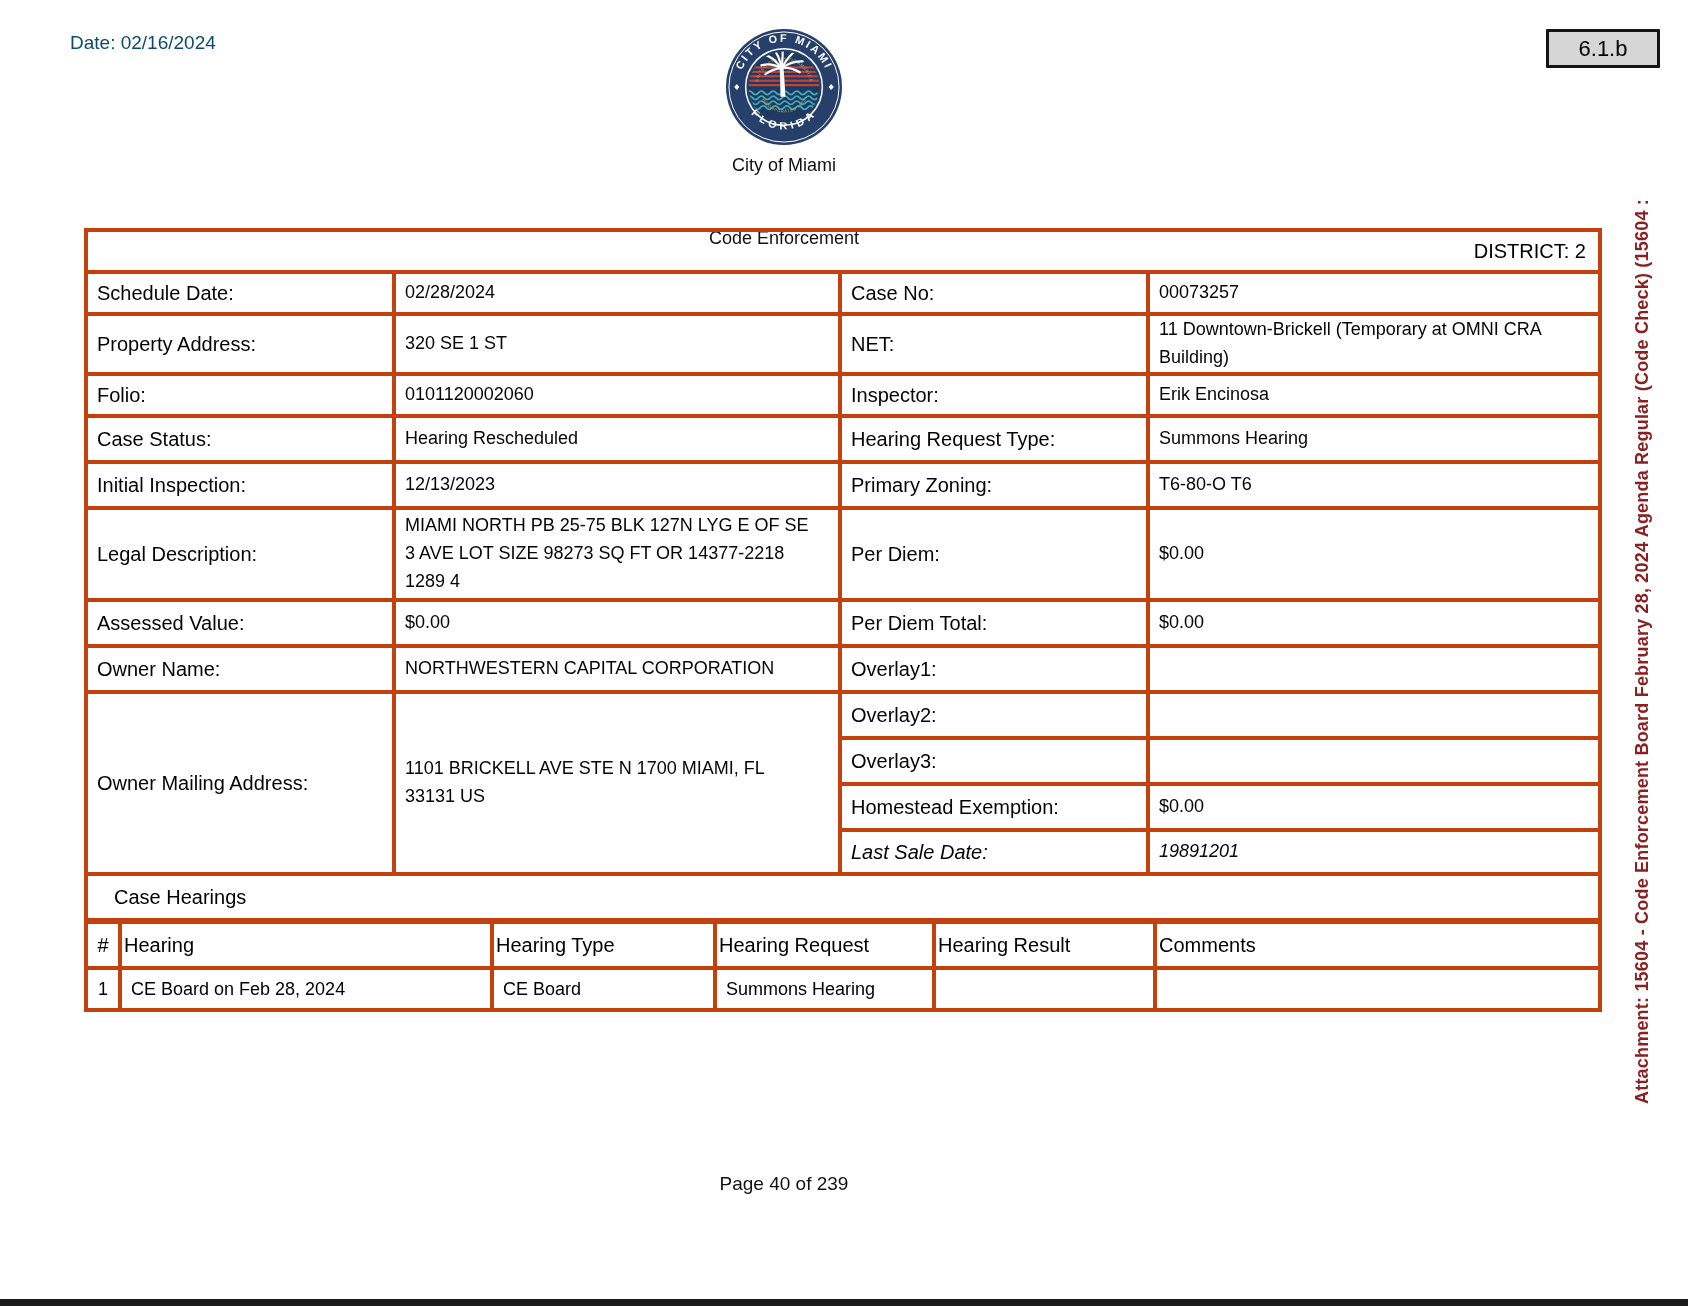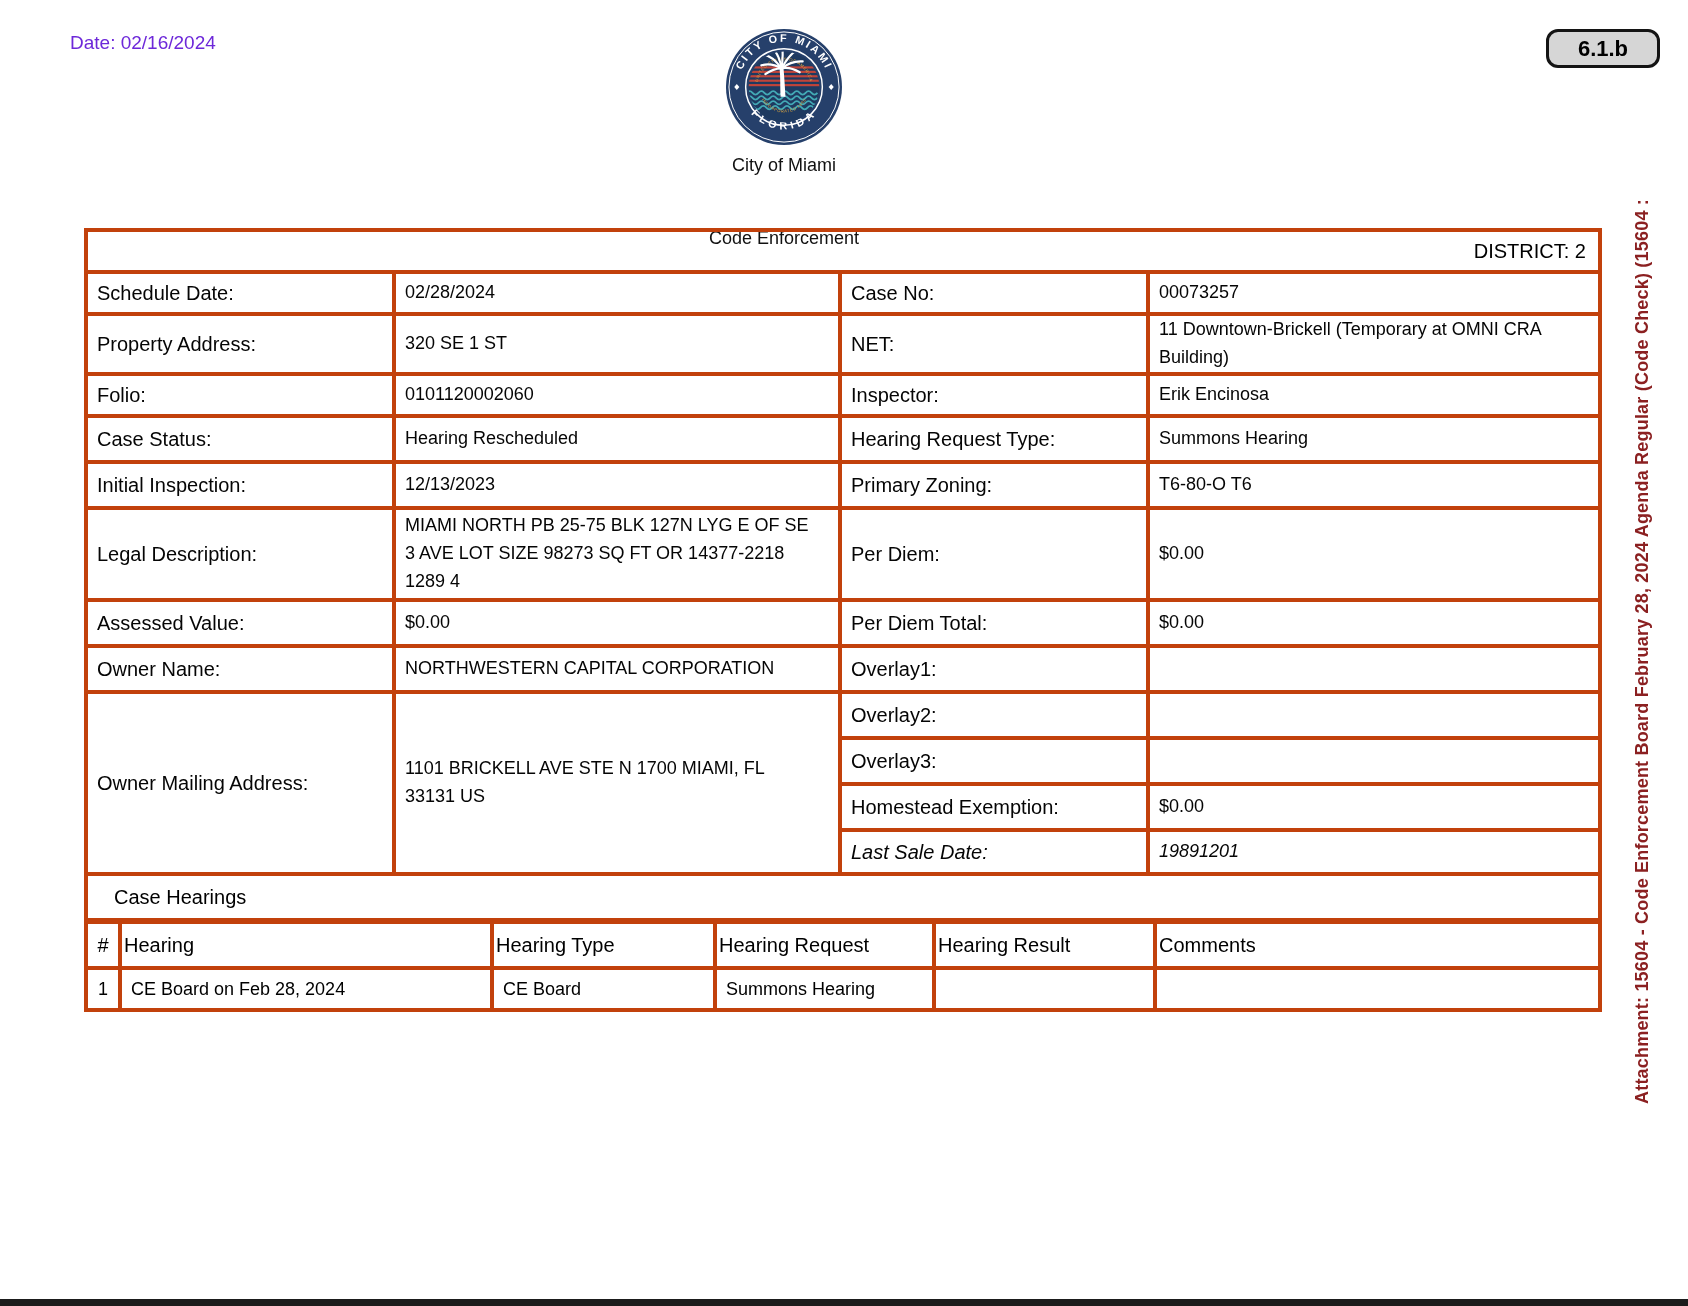--- a/index.html
+++ b/index.html
@@ -6,30 +6,30 @@
   body { background: #ffffff; font-family: "Liberation Sans", sans-serif; color: #000; }
   .page {
     position: relative;
     width: 1688px;
     height: 1306px;
     background: #ffffff;
     overflow: hidden;
   }
   .doc-date {
     position: absolute; left: 70px; top: 32px;
-    font-size: 19px; color: #6d28d9;
+    font-size: 19px; color: #0c4a6e;
   }
   .item-badge {
     position: absolute; left: 1546px; top: 29px;
     width: 114px; height: 39px;
     background: #d6d6d6;
     border: 3px solid #141414;
-    border-radius: 12px;
+    border-radius: 1px;
     display: flex; align-items: center; justify-content: center;
-    font-size: 22px; font-weight: bold; color: #000;
+    font-size: 22px; font-weight: normal; color: #000;
   }
   .seal-wrap { position: absolute; left: 725px; top: 28px; width: 118px; height: 118px; }
   .org-line1 { position: absolute; left: 584px; top: 155px; width: 400px; text-align: center; font-size: 18px; color: #111; }
   .org-line2 { position: absolute; left: 584px; top: 180px; width: 400px; text-align: center; font-size: 18px; color: #111; margin-top: 48px; }
 
   .tables-wrap { position: absolute; left: 84px; top: 228px; width: 1514px; }
   table { border-collapse: collapse; table-layout: fixed; width: 1514px; }
   td, th { border: 4px solid #c2410c; vertical-align: middle; overflow: hidden; }
   .lab { font-size: 20px; padding-left: 9px; color: #050505; }
   .val { font-size: 18px; padding-left: 9px; color: #050505; white-space: pre-line; line-height: 1.55; border-radius: 19px; }
@@ -237,18 +237,19 @@
         <td>CE Board on Feb 28, 2024</td>
         <td>CE Board</td>
         <td>Summons Hearing</td>
         <td></td>
         <td></td>
       </tr>
     </tbody>
       </table>
   </div>
 
+  <div class="page-number">Page 40 of 239</div>
 
   <div class="attachment-sidebar">Attachment: 15604 - Code Enforcement Board February 28, 2024 Agenda Regular (Code Check)  (15604 :</div>
 
   <div class="bottom-bar"></div>
 
 </div>
 
 </body></html>

